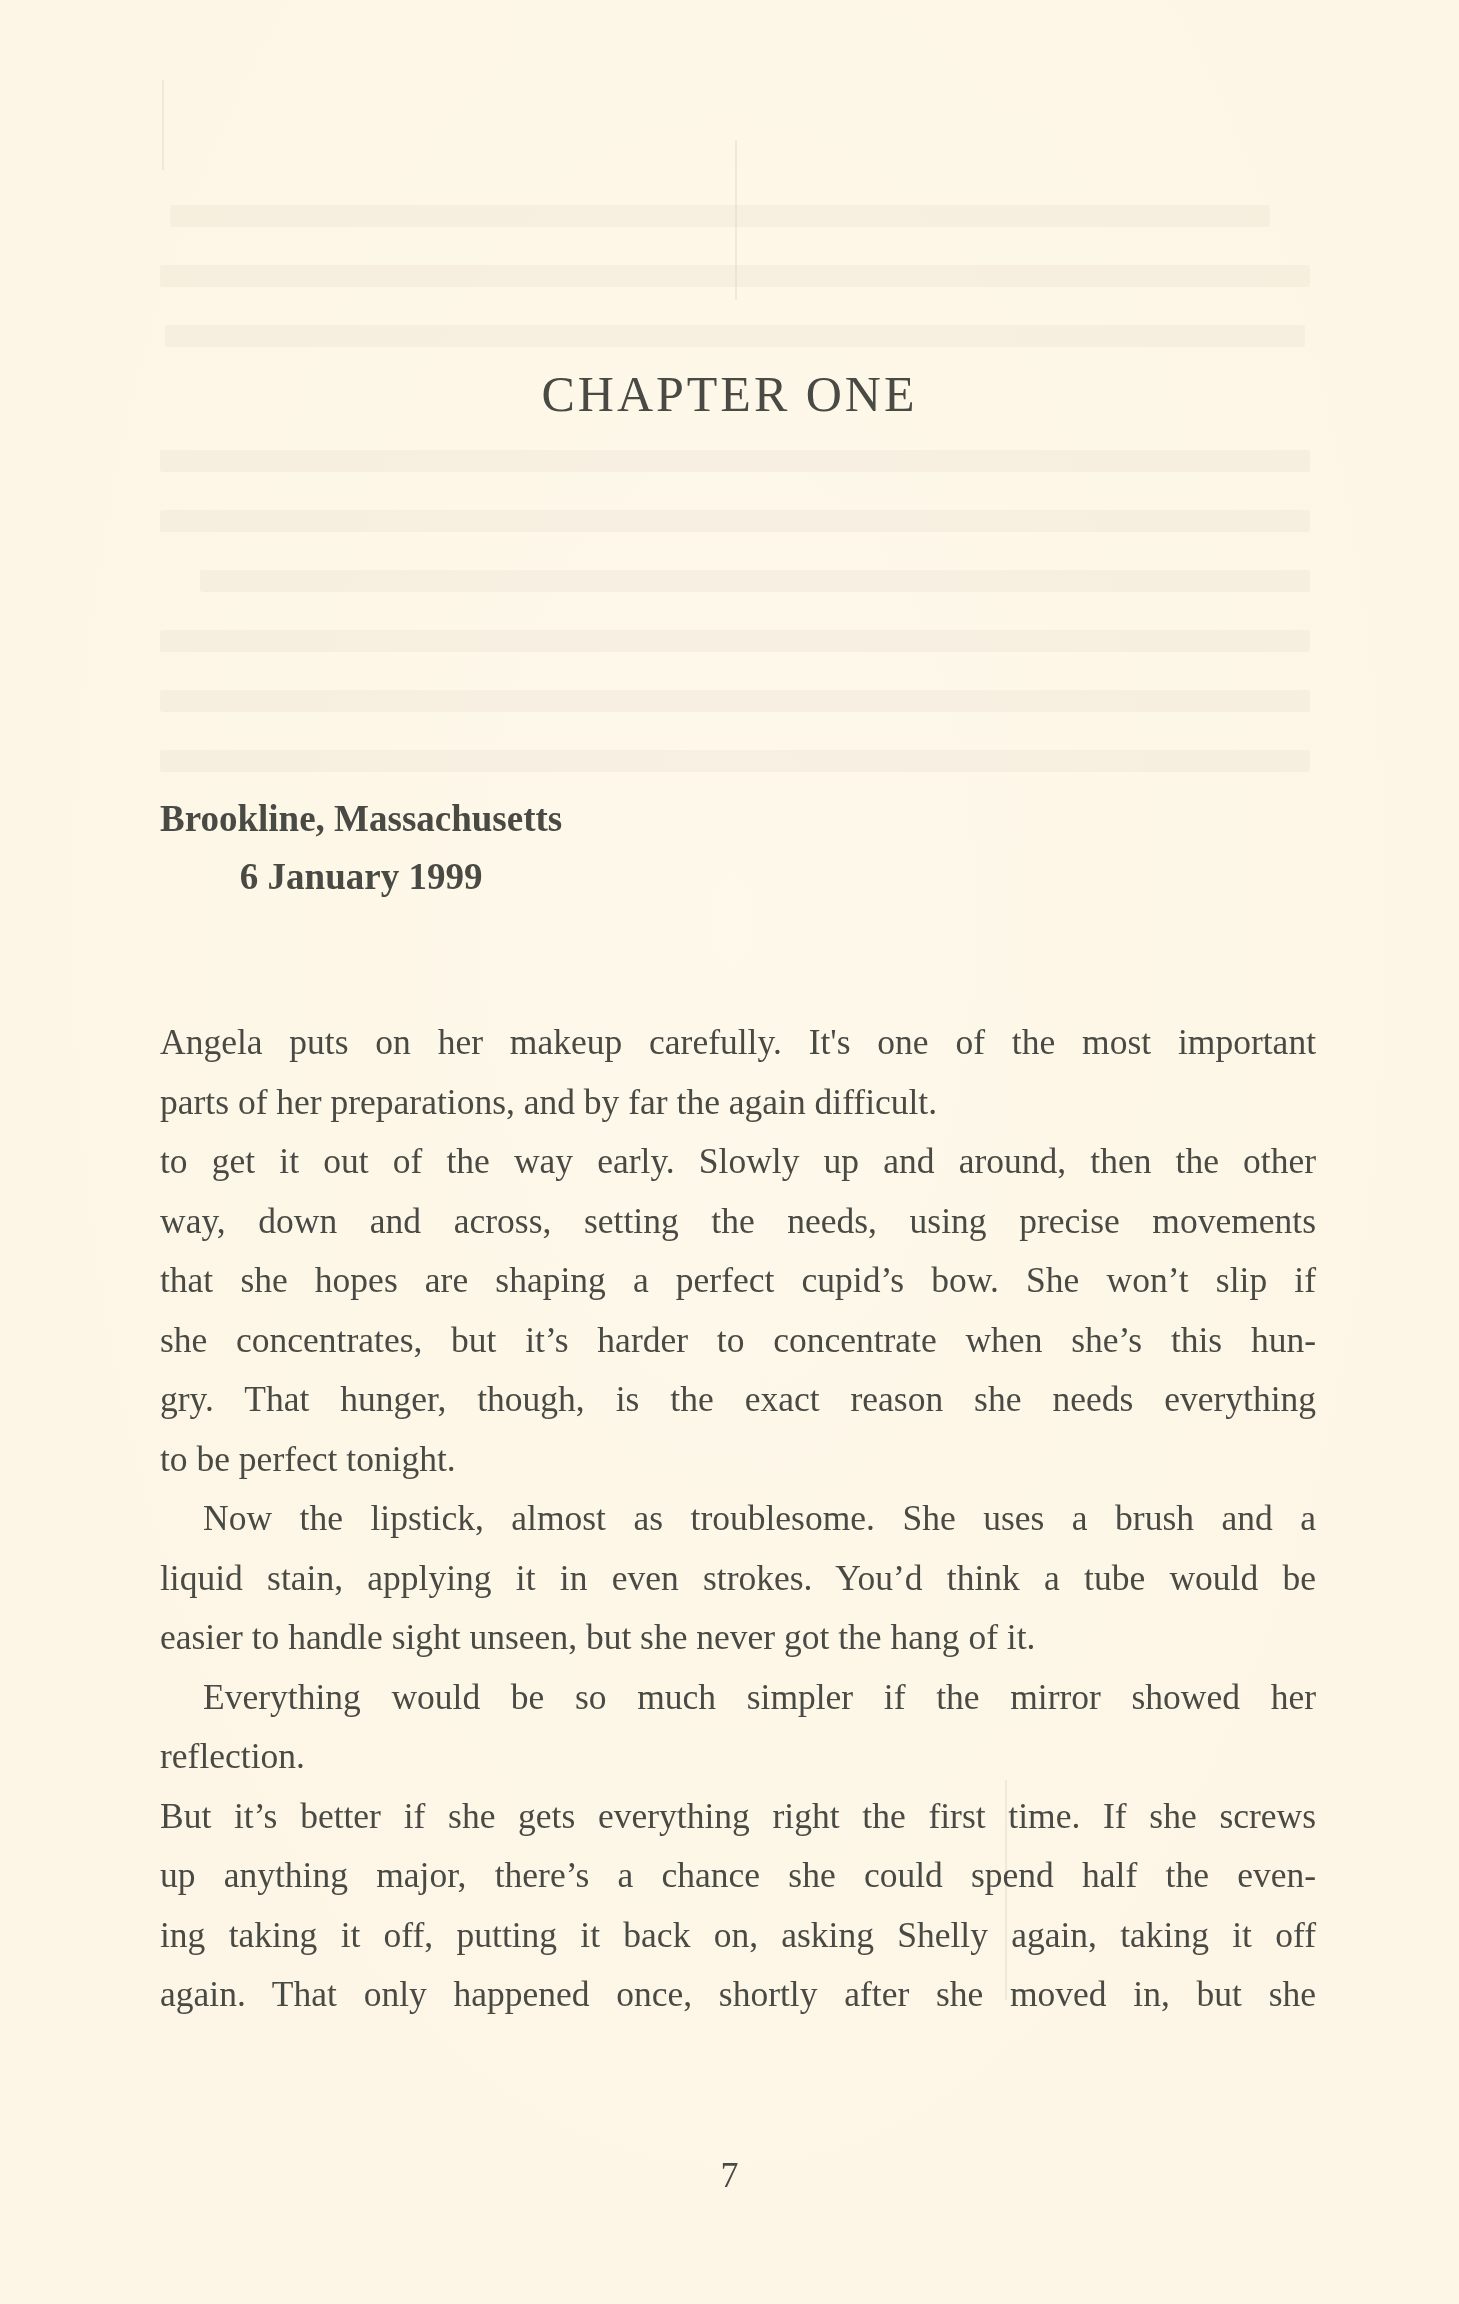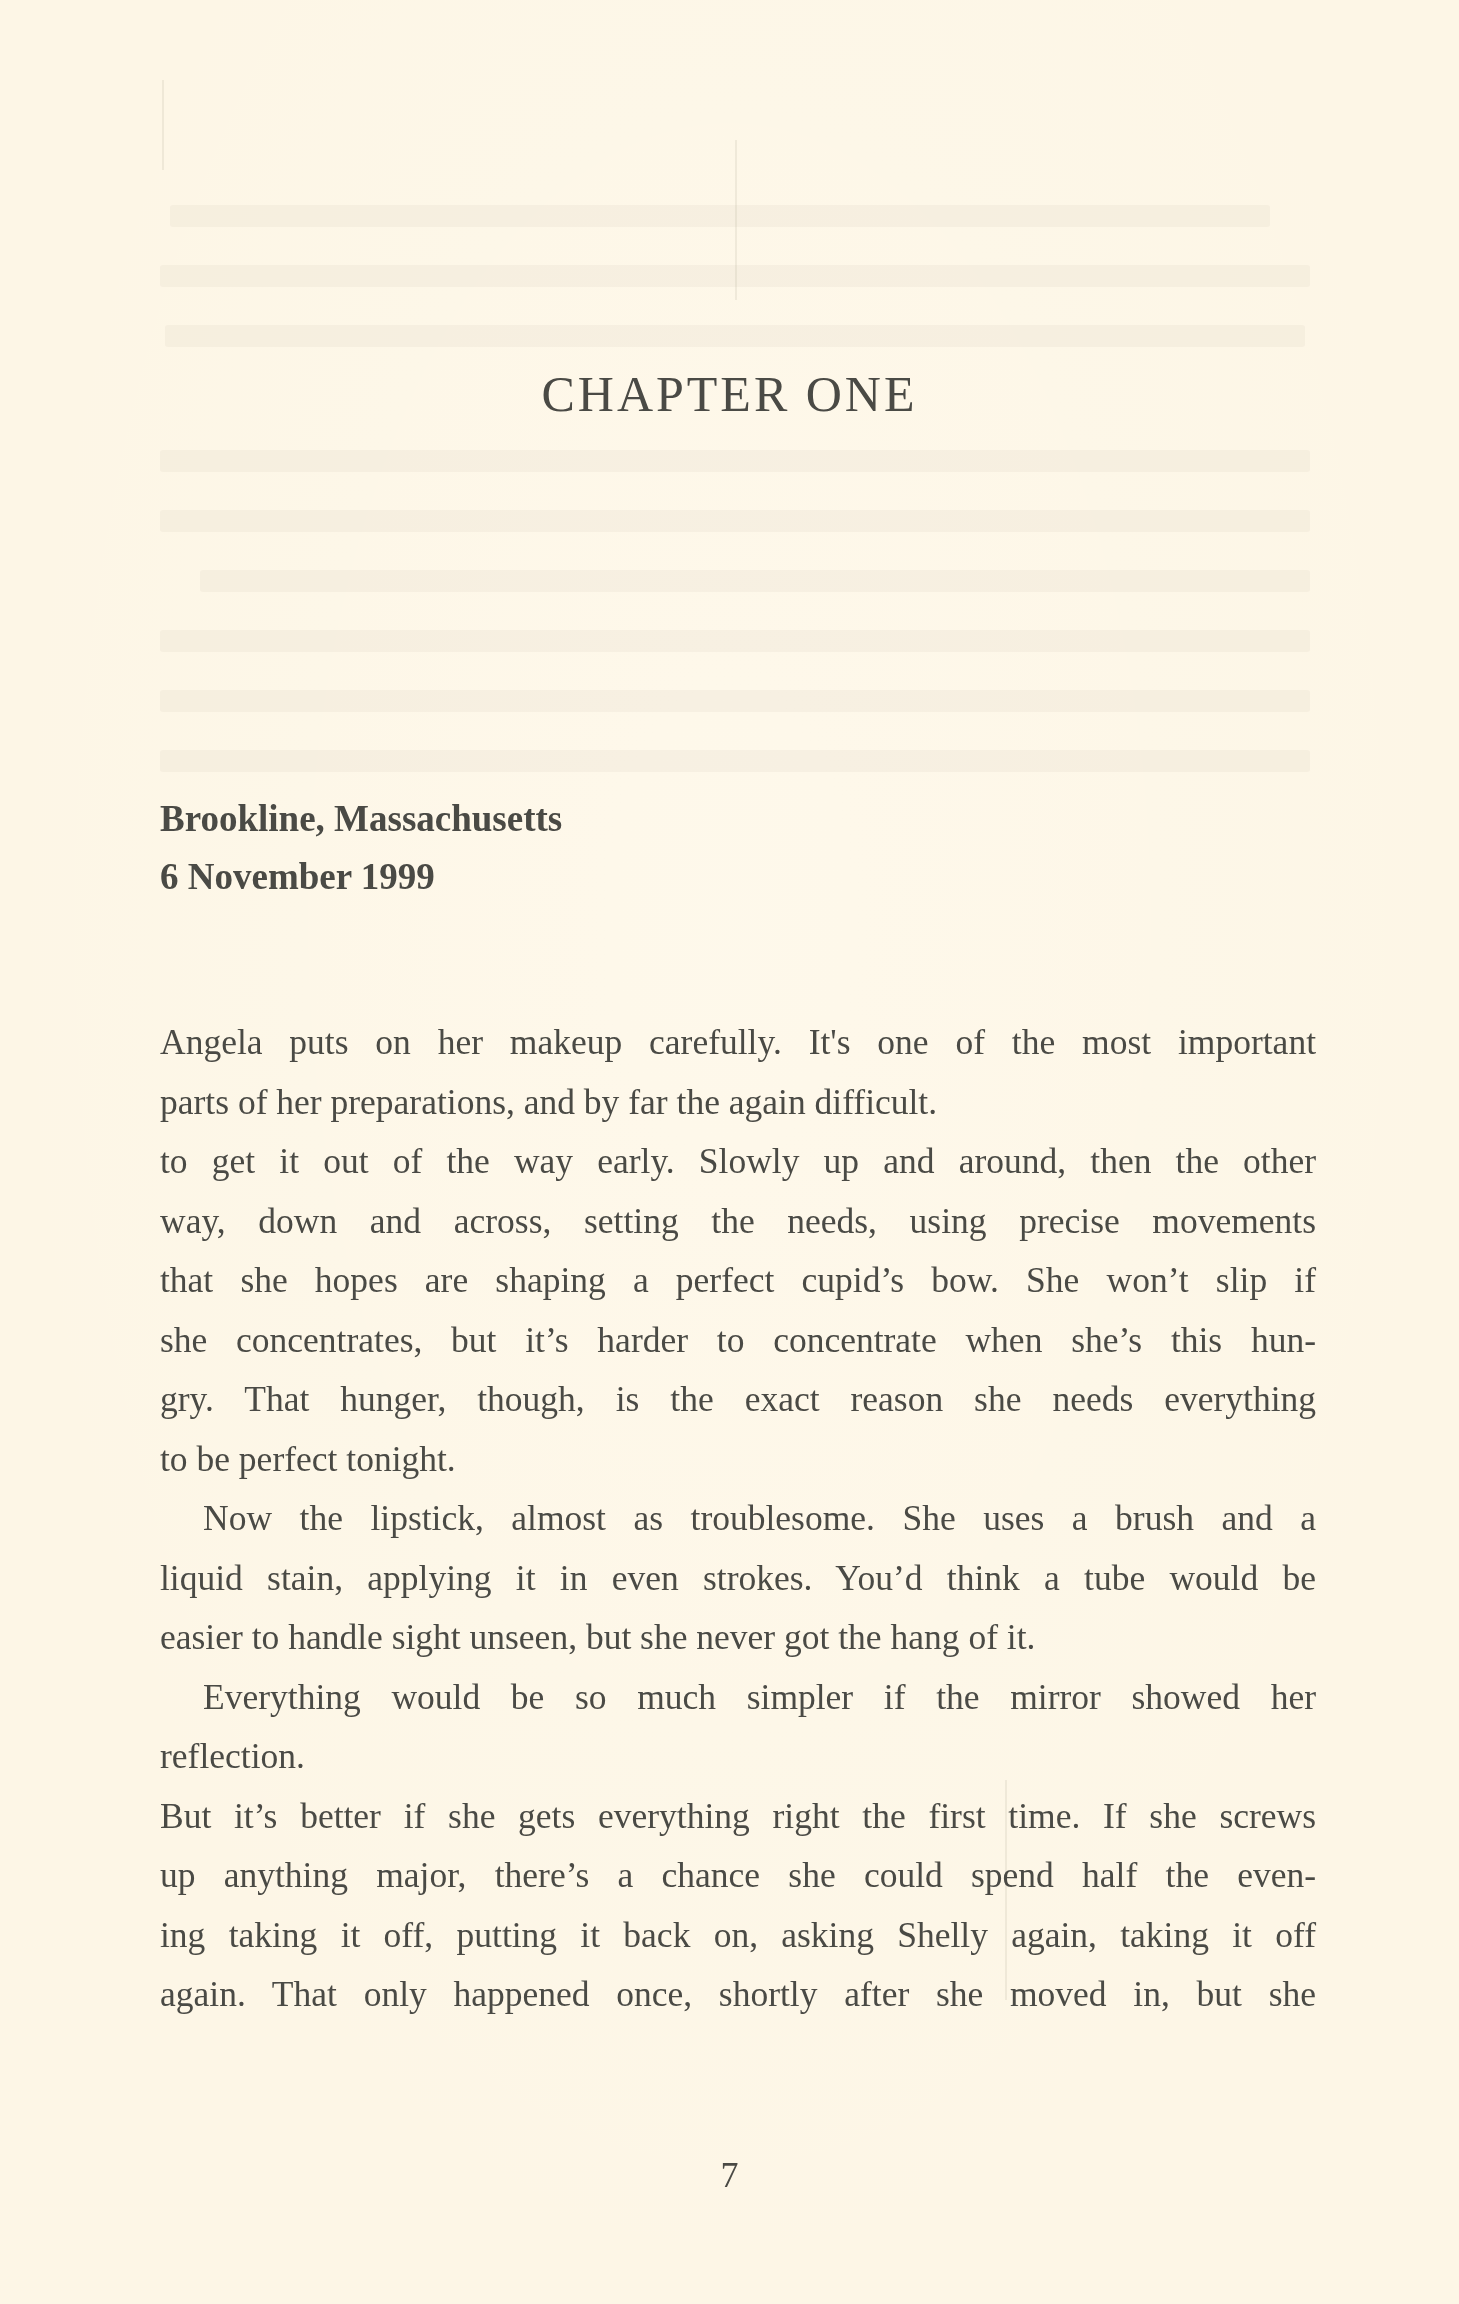--- a/index.html
+++ b/index.html
@@ -48,20 +48,21 @@
     line-height: 56px;
     margin: 0;
   }
   .location {
     position: absolute;
     left: 160px;
     top: 790px;
     font-weight: bold;
     font-size: 37px;
     line-height: 58px;
+    text-align: center;
   }
   .location div { white-space: nowrap; }
   .body-text {
     position: absolute;
     left: 160px;
     top: 1013px;
     width: 1156px;
     font-size: 35.5px;
     line-height: 59.5px;
   }
@@ -104,21 +105,21 @@
   <div class="ghost" style="left:160px; top:690px; width:1150px;"></div>
   <div class="ghost" style="left:160px; top:750px; width:1150px;"></div>
   <div class="crease" style="left:735px; top:140px; height:160px;"></div>
   <div class="crease" style="left:1005px; top:1780px; height:220px;"></div>
   <div class="crease" style="left:162px; top:80px; height:90px;"></div>
 
   <h1 class="chapter-title">CHAPTER ONE</h1>
 
   <div class="location">
     <div>Brookline, Massachusetts</div>
-    <div>6 November 1999</div>
+    <div>6 January 1999</div>
   </div>
 
   <div class="body-text">
 
     <div>
       <span class="line">Angela puts on her makeup carefully. It's one of the most important</span>
       <span class="line last">parts of her preparations, and by far the again difficult.</span>
     </div>
 
     <div>

